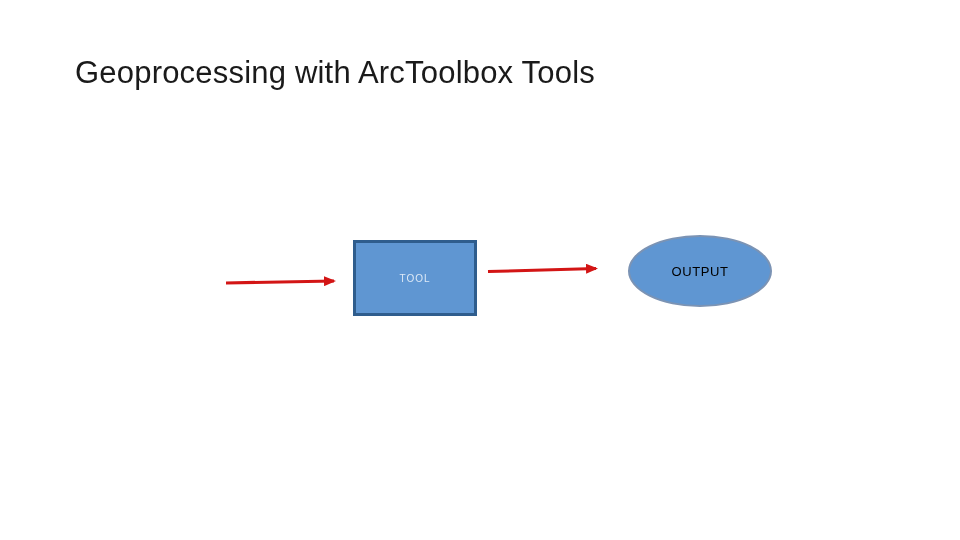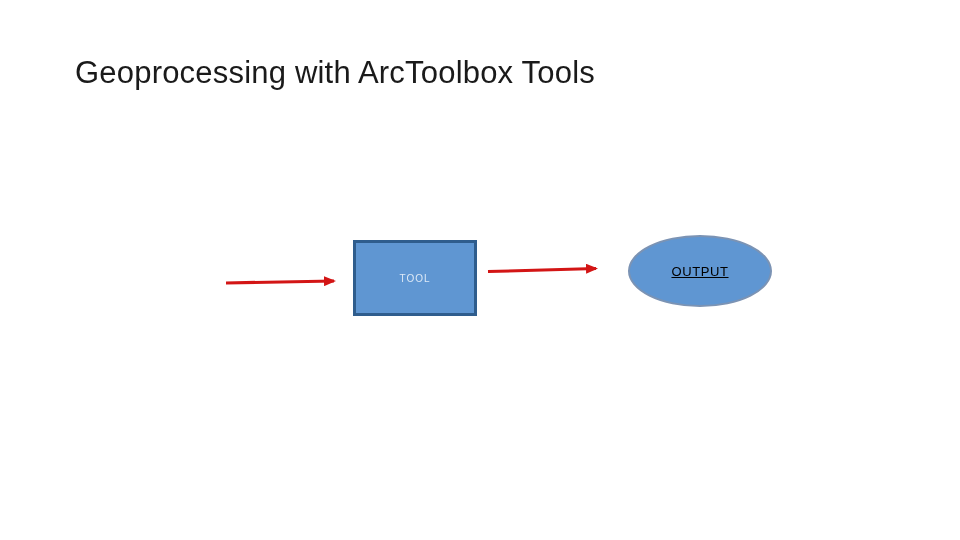--- a/index.html
+++ b/index.html
@@ -49,21 +49,20 @@
     height: 76px;
     border: 3px solid var(--rect-border, #2f5d8d);
   }
   .node-output {
     left: 628px;
     top: 235px;
     width: 144px;
     height: 72px;
     border: 2px solid var(--output-border, #7b93b4);
     border-radius: 50%;
-    text-decoration: underline;
   }
   .node-label {
     font-size: 13px;
     letter-spacing: 0.6px;
     color: var(--node-label, #000000);
     white-space: nowrap;
   }
   .node-tool .node-label {
     font-size: 10px;
     letter-spacing: 1px;

